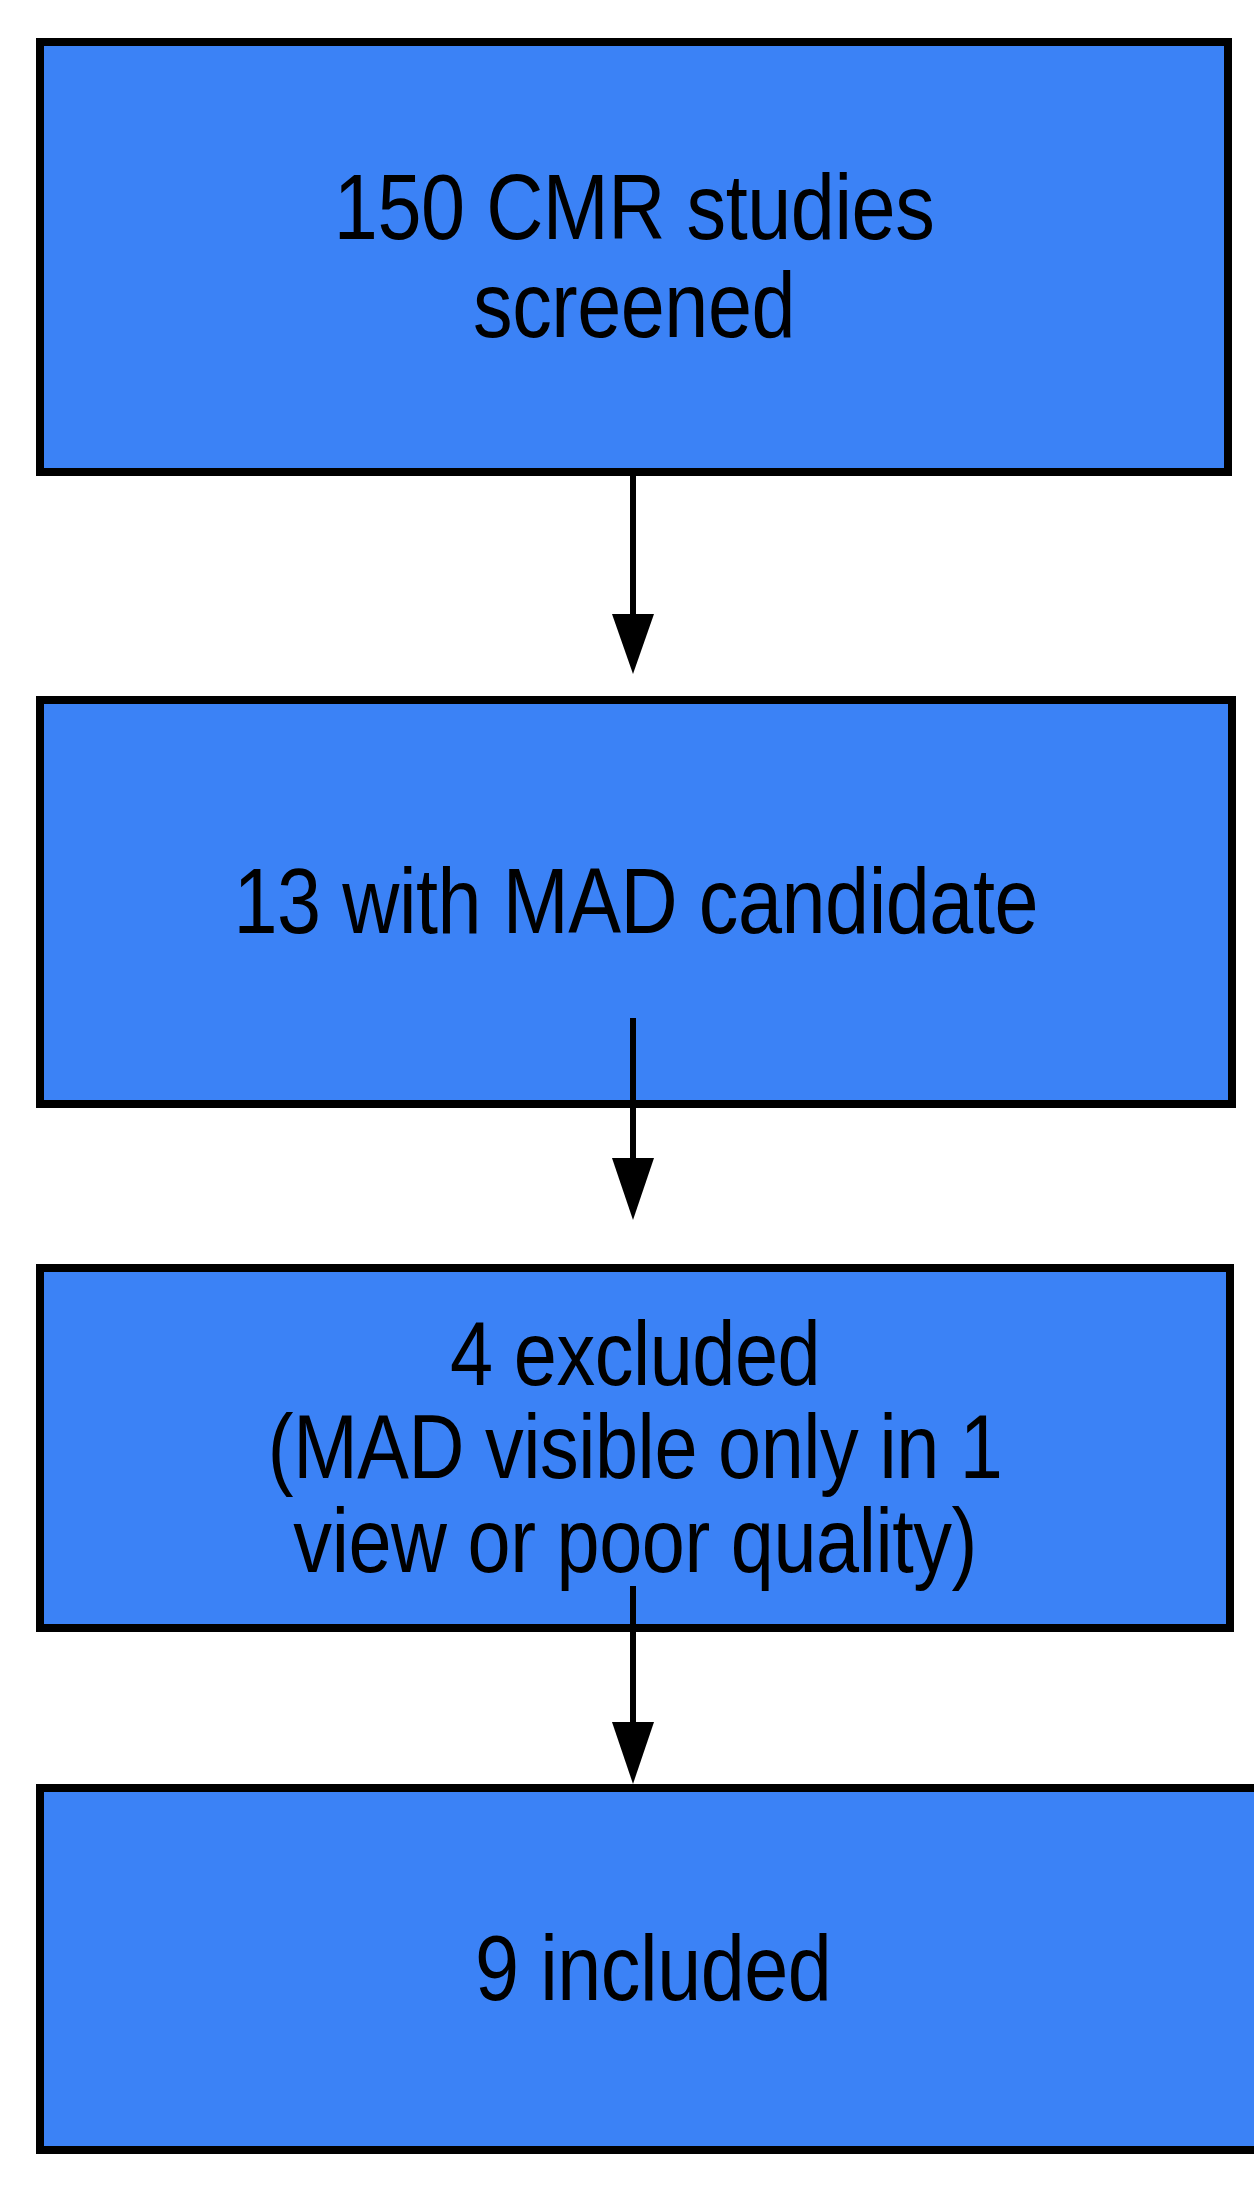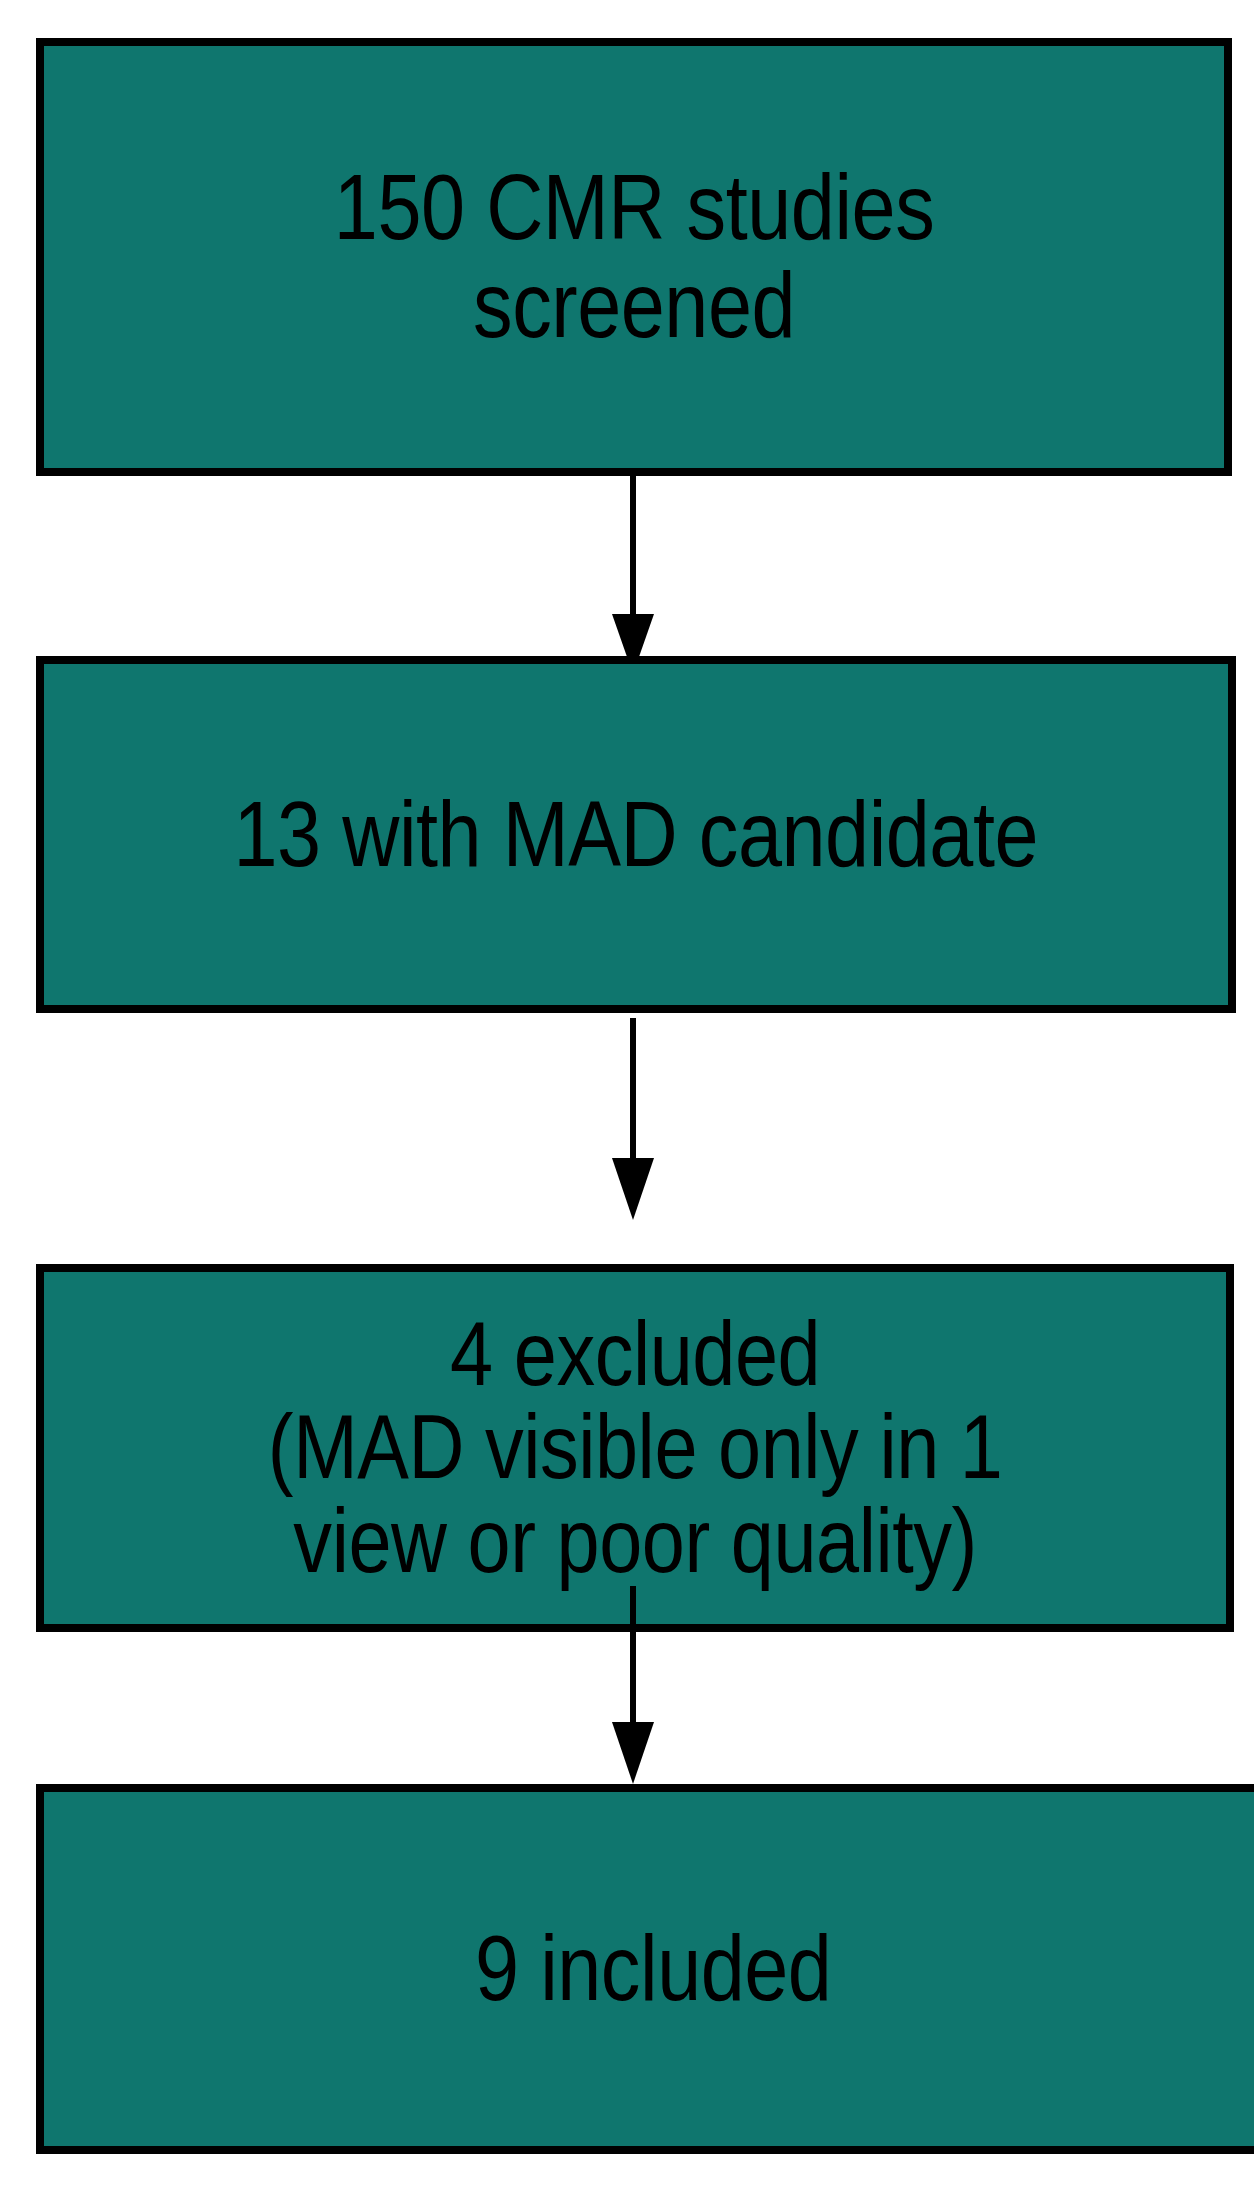--- a/index.html
+++ b/index.html
@@ -13,21 +13,21 @@
   #flowchart-canvas {
     position: relative;
     width: 1254px;
     height: 2188px;
     background: #ffffff;
     overflow: hidden;
   }
   .node-box {
     position: absolute;
     box-sizing: border-box;
-    background: #0f766e;
+    background: #3b82f6;
     border: 8px solid #000000;
     display: flex;
     align-items: center;
     justify-content: center;
     text-align: center;
   }
   .node-text {
     font-size: 92px;
     line-height: 1.06;
     color: #000000;
@@ -63,21 +63,21 @@
 screened</div>
   </div>
 
   <div class="connector" style="left:603px; top:476px; height:200px;">
     <svg viewBox="0 0 60 200" preserveAspectRatio="none">
       <line x1="30" y1="0" x2="30" y2="164" stroke="#000000" stroke-width="6"></line>
       <polygon points="30,198 9,138 51,138" fill="#000000"></polygon>
     </svg>
   </div>
 
-  <div class="node-box" style="left:36px; top:656px; width:1200px; height:357px;justify-content:center;">
+  <div class="node-box" style="left:36px; top:696px; width:1200px; height:412px;justify-content:center;">
     <div class="node-text">13 with MAD candidate</div>
   </div>
 
   <div class="connector" style="left:603px; top:1018px; height:204px;">
     <svg viewBox="0 0 60 204" preserveAspectRatio="none">
       <line x1="30" y1="0" x2="30" y2="166" stroke="#000000" stroke-width="6"></line>
       <polygon points="30,202 9,140 51,140" fill="#000000"></polygon>
     </svg>
   </div>
 

